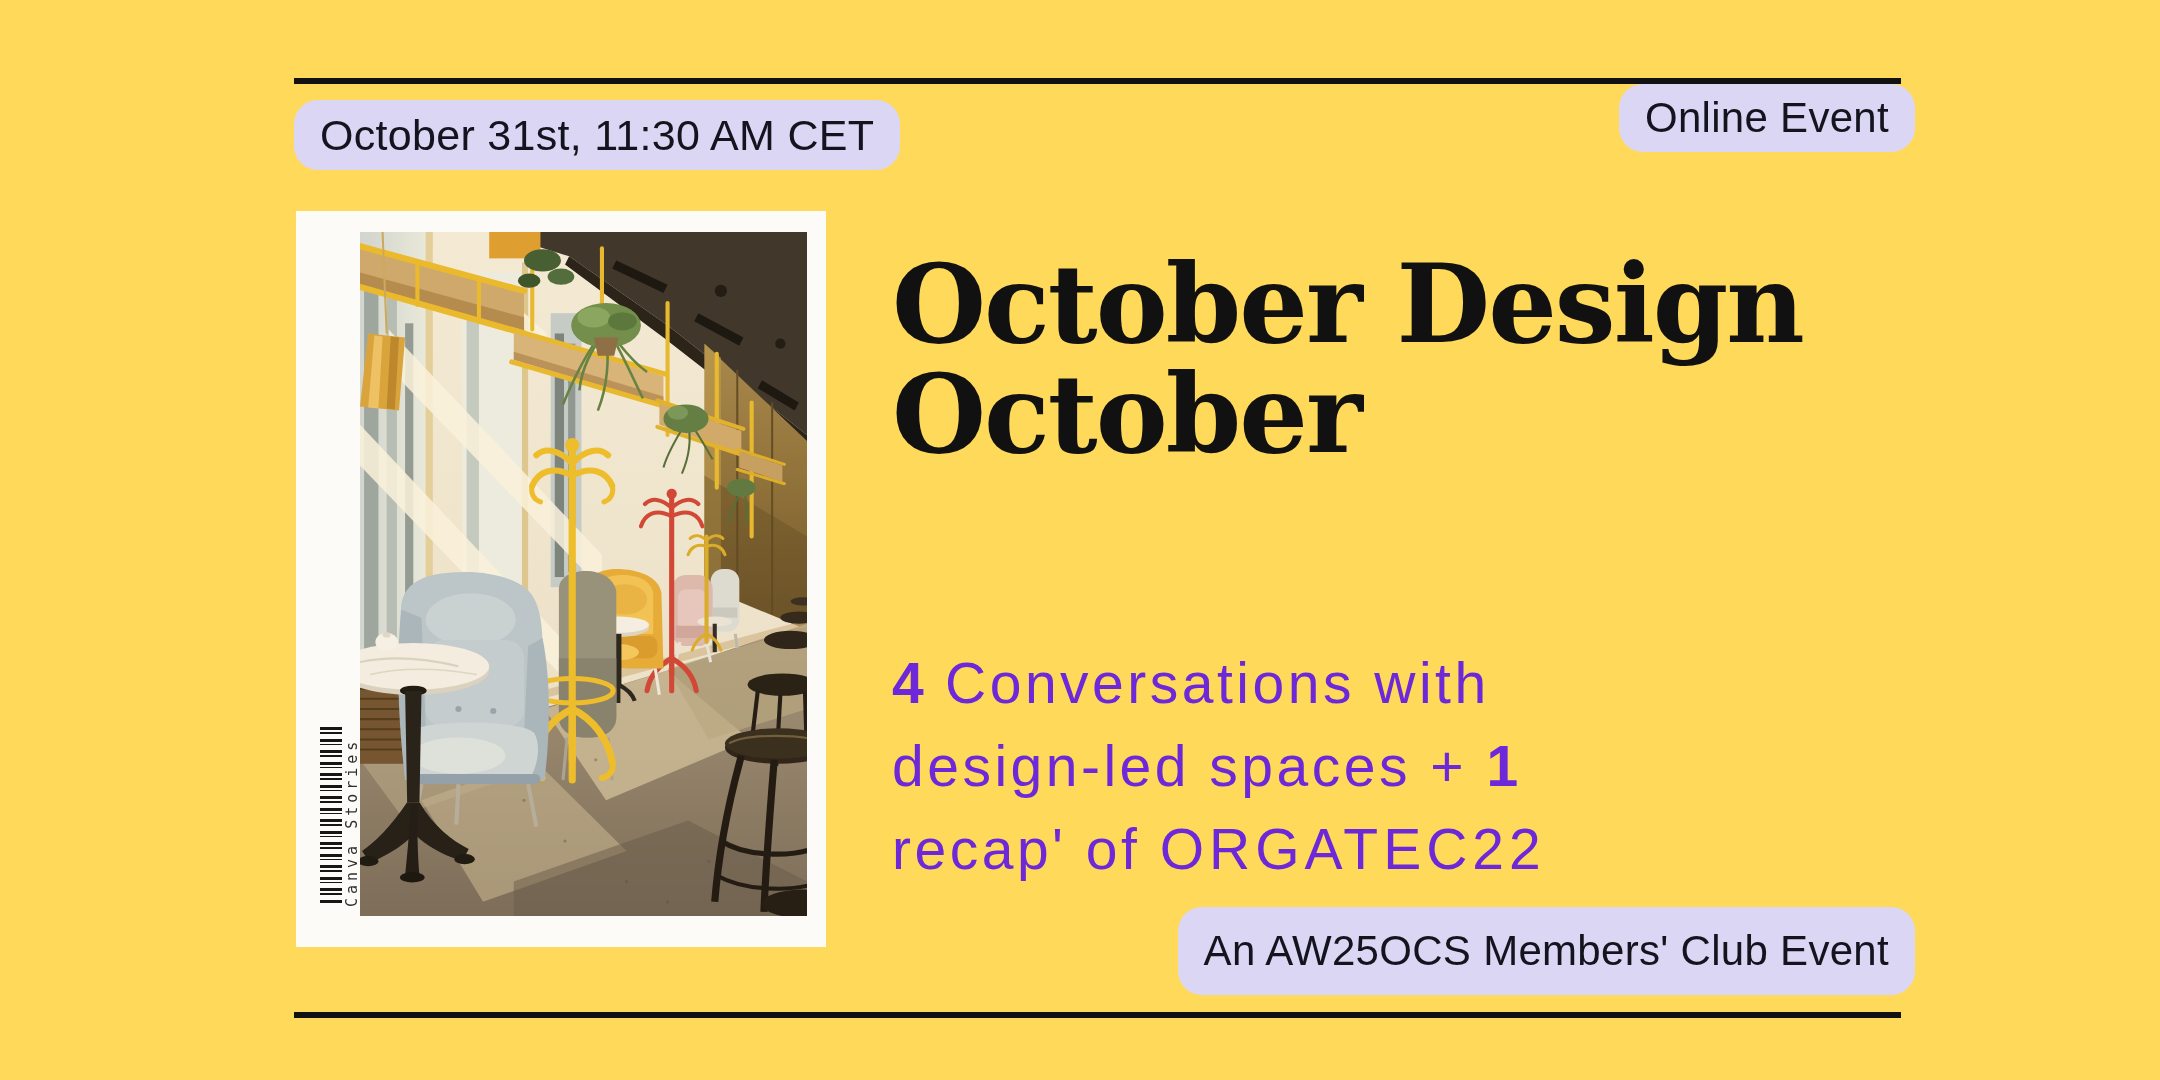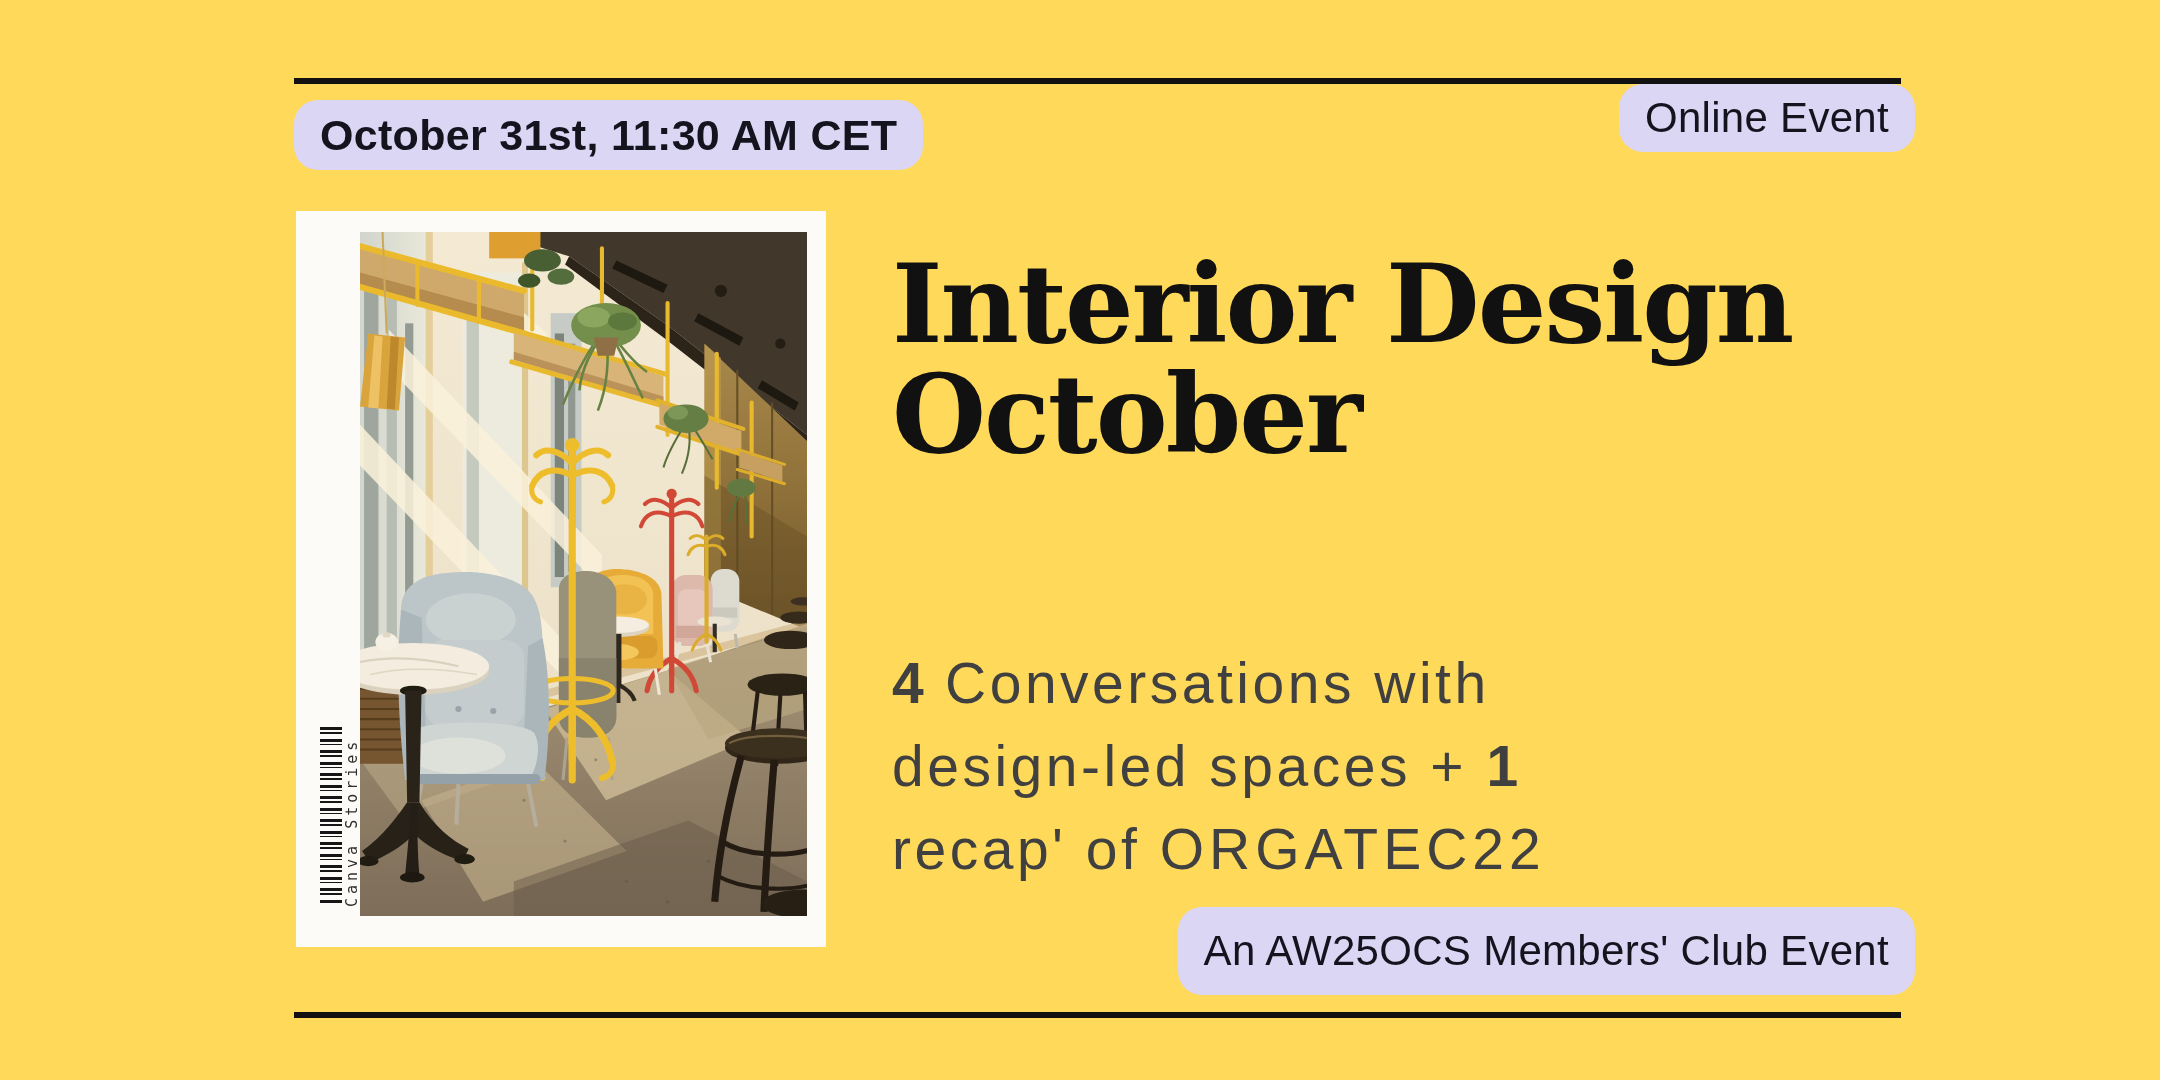--- a/index.html
+++ b/index.html
@@ -20,21 +20,21 @@
   .rule{position:absolute;left:294px;width:1607px;height:6px;background:var(--rule-color);}
   .rule-top{top:78px;}
   .rule-bottom{top:1012px;}
 
   .badge{
     position:absolute;display:flex;align-items:center;justify-content:center;
     background:var(--badge-color);color:var(--badge-text-color);
     height:68px;border-radius:24px;padding:0 26px;
     font-size:42px;letter-spacing:.3px;white-space:nowrap;
   }
-  .badge-date{left:294px;top:100px;height:70px;font-size:43px;font-weight:bold;}
+  .badge-date{left:294px;top:100px;height:70px;font-size:43px;}
   .badge-online{top:84px;right:245px;}
   .badge-club{top:907px;right:245px;height:88px;font-size:42px;}
 
   .photo-frame{
     position:absolute;left:296px;top:211px;width:530px;height:736px;
     background:#fcfbf8;
   }
   .photo{position:absolute;left:64px;top:21px;width:447px;height:684px;display:block;}
   .barcode{
     position:absolute;left:24px;top:516px;width:22px;height:178px;
@@ -49,21 +49,21 @@
     letter-spacing:4px;color:#2d2d2d;white-space:nowrap;
   }
 
   .title{
     position:absolute;left:892px;top:249px;margin:0;
     font-family:"DejaVu Serif","Liberation Serif",serif;font-weight:700;
     font-size:108px;line-height:110px;letter-spacing:-2px;color:var(--text-color);
   }
   .title .tl{display:block;}
 
-  .subtitle{position:absolute;left:892px;top:642px;font-size:57px;line-height:83px;letter-spacing:3.5px;color:#404040;}
+  .subtitle{position:absolute;left:892px;top:642px;font-size:57px;line-height:83px;letter-spacing:3.5px;color:#6d28d9;}
   .subtitle p{margin:0;white-space:nowrap;}
   .subtitle b{font-weight:700;letter-spacing:2px;}
   .orga{position:relative;display:inline-block;letter-spacing:5px;}
   .swoosh{
     position:absolute;left:-10px;right:-14px;bottom:-16px;height:22px;z-index:-1;
     background:var(--underline-color);border-radius:10px;
     clip-path:polygon(0 100%,3% 60%,36% 34%,76% 12%,97% 0,100% 26%,97% 52%,62% 66%,18% 90%,4% 100%);
     transform:rotate(-1.6deg);
   }
 </style>
@@ -384,21 +384,21 @@
       </g>
 
       <rect width="436" height="674" fill="#f6c84d" opacity="0.05"></rect>
     </svg>
 
     <div class="barcode"></div>
     <div class="photo-caption">Canva Stories</div>
   </div>
 
   <h1 class="title">
-    <span class="tl">Interior Design</span>
+    <span class="tl">October Design</span>
     <span class="tl">October</span>
   </h1>
 
   <div class="subtitle">
     <p class="sl"><b>4</b> <span>Conversations with</span></p>
     <p class="sl"><span>design-led spaces +</span> <b>1</b></p>
     <p class="sl"><span>recap' of</span> <span class="orga"><span>ORGATEC22</span><i class="swoosh"></i></span></p>
   </div>
 
   <div class="badge badge-club">

